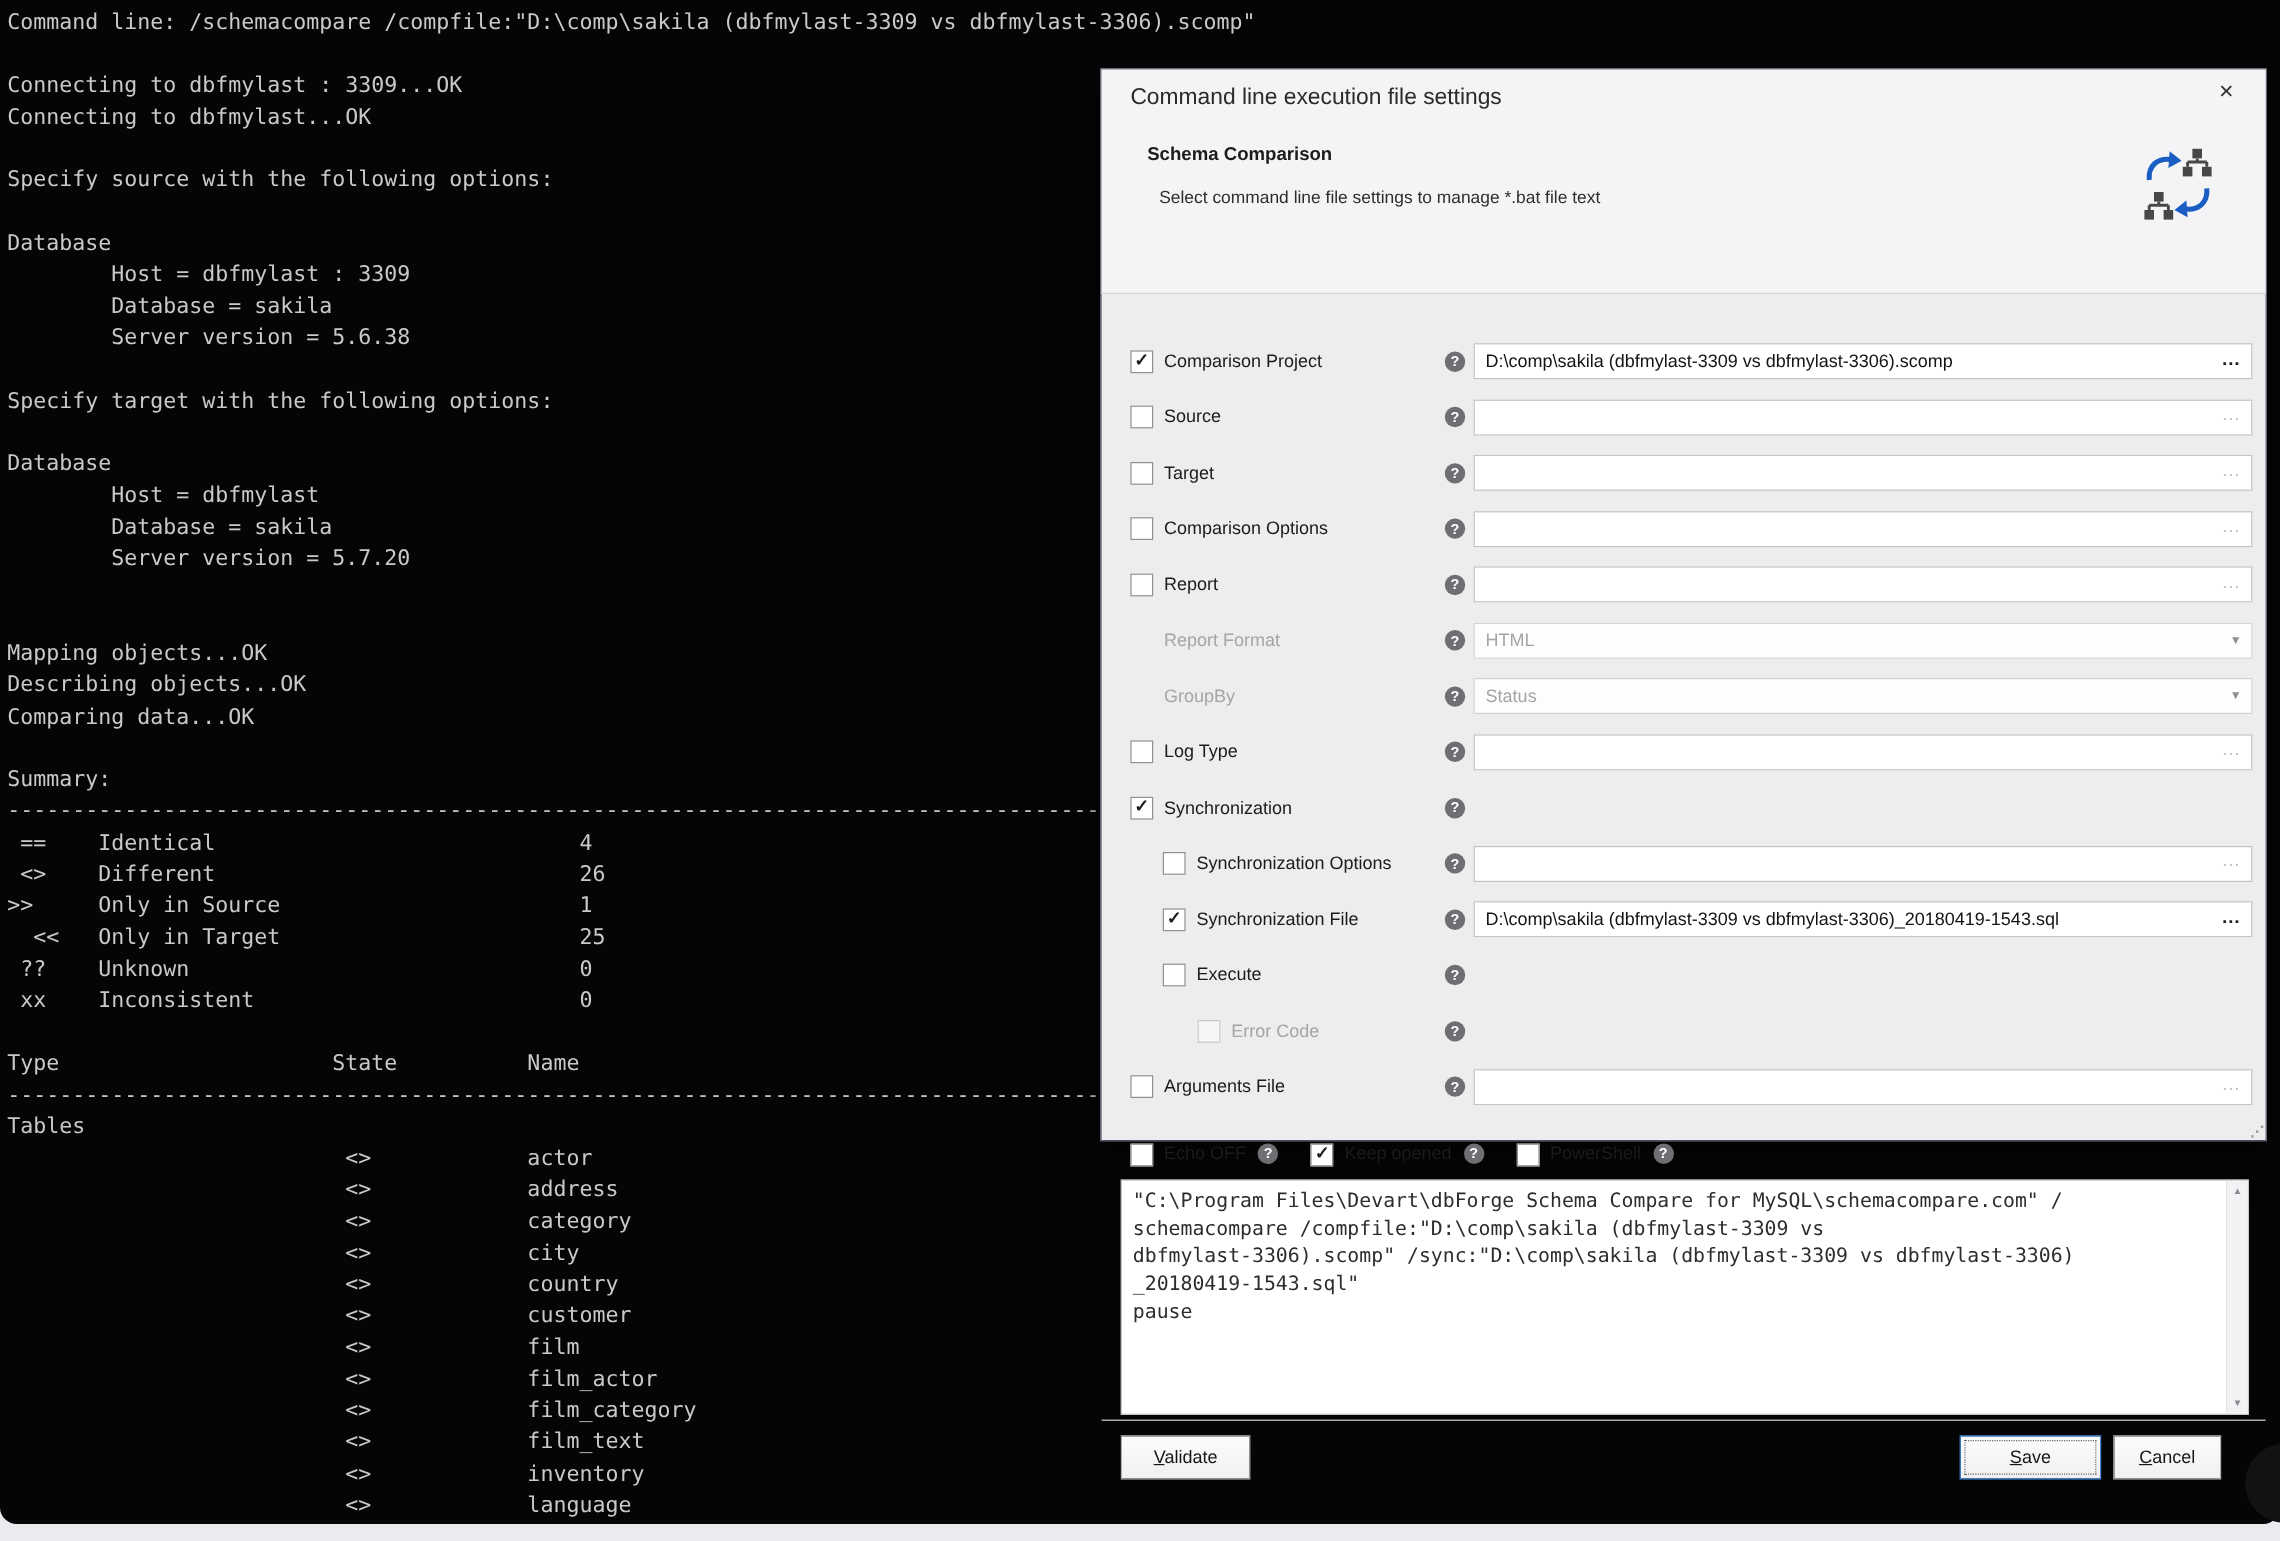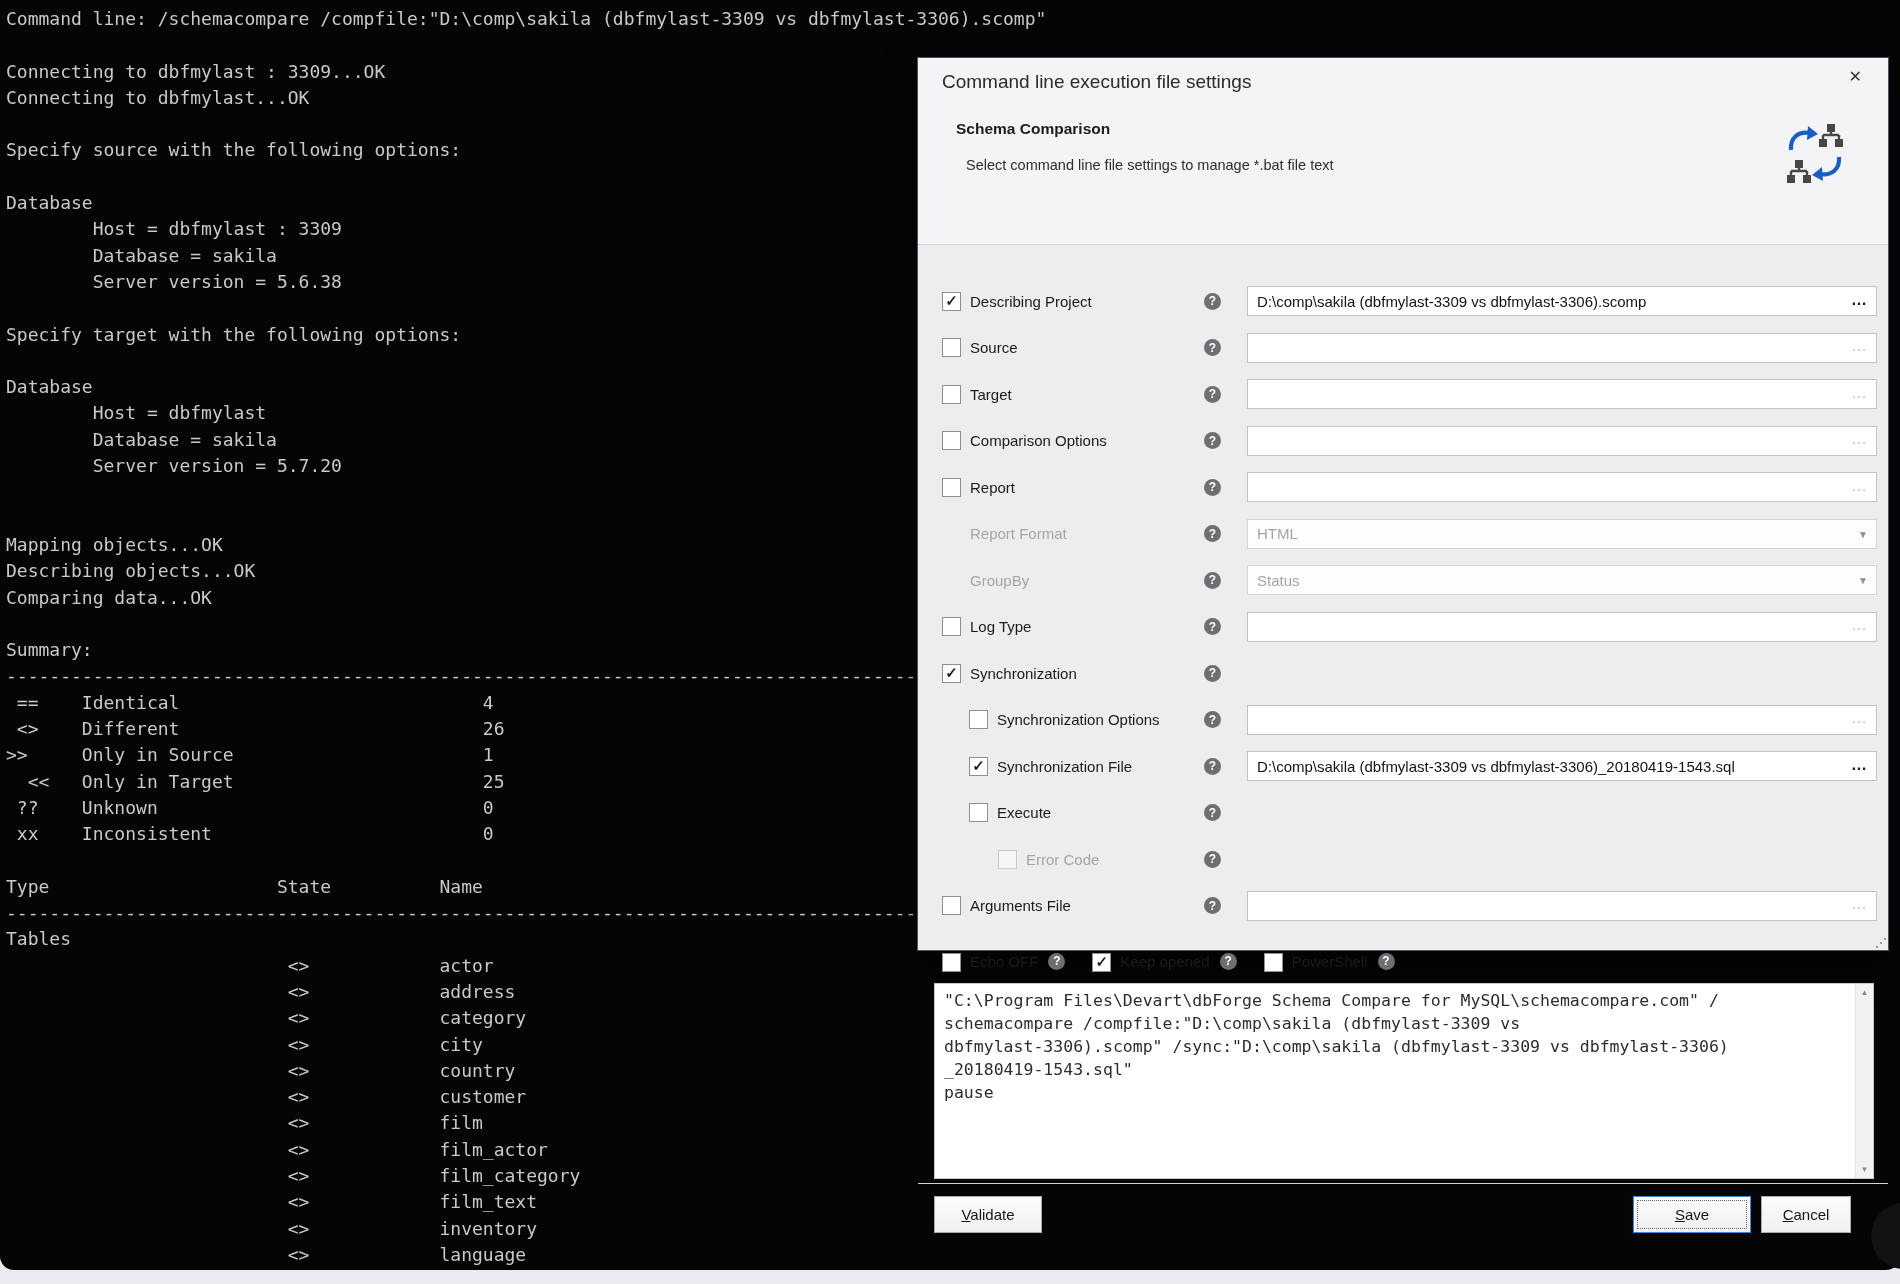--- a/index.html
+++ b/index.html
@@ -24,21 +24,21 @@
   .left{flex:0 0 262px;width:262px;display:flex;align-items:center;box-sizing:border-box;}
   .left.i1{padding-left:27px;}
   .left.i2{padding-left:56px;}
   .cb{flex:0 0 17px;width:17px;height:17px;background:#fff;border:1px solid #8e8e93;display:flex;align-items:center;justify-content:center;box-sizing:content-box;cursor:pointer;}
   .cb .chk{font-size:15px;font-weight:bold;color:#1f1f1f;line-height:1;margin-top:-2px;}
   .cb.dis{border-color:#c9c9cd;background:#f6f6f8;}
   .lbl{margin-left:9px;font-size:15px;color:#1b1b1b;white-space:nowrap;}
   .lbl.dis{color:#a5a5a9;}
   .row.nocb .lbl{margin-left:28px;}
   .help{flex:0 0 17px;width:17px;height:17px;border-radius:50%;background:#6f6f73;color:#fff;font-size:12px;font-weight:bold;display:flex;align-items:center;justify-content:center;cursor:pointer;}
-  .field{flex:1;height:30px;margin-left:26px;background:#fff;border:1px solid #c2c2c7;position:relative;display:flex;align-items:center;padding:0 30px 0 9px;box-sizing:border-box;}
+  .field{flex:1;height:30px;margin-left:7px;background:#fff;border:1px solid #c2c2c7;position:relative;display:flex;align-items:center;padding:0 30px 0 9px;box-sizing:border-box;}
   .fval{font-size:15px;color:#141414;white-space:nowrap;overflow:hidden;}
   .browse{position:absolute;right:9px;top:45%;transform:translateY(-50%);font-size:16px;color:#bfbfc3;cursor:pointer;line-height:1;}
   .browse.on{color:#1e1e1e;font-weight:bold;}
   .field.sel{background:#fdfdfe;border-color:#d4d4d8;}
   .field.sel .fval{color:#a5a5a9;}
   .dd{position:absolute;right:8px;top:50%;transform:translateY(-50%);font-size:10px;color:#8f8f94;}
   .spacer{flex:1;margin-left:11px;}
 
   
   .flags{position:absolute;left:24px;top:889px;height:30px;display:flex;align-items:center;}
@@ -144,21 +144,21 @@
     </svg>
   </div>
 
   <div class="rows">
 
     <div class="row">
       <div class="left">
         <span class="cb">
             <span class="chk">✓</span>
           </span>
-        <span class="lbl">Describing Project</span>
+        <span class="lbl">Comparison Project</span>
       </div>
       <span class="help">?</span>
       <div class="field">
         <span class="fval">D:\comp\sakila (dbfmylast-3309 vs dbfmylast-3306).scomp</span>
         <span class="browse on">…</span>
       </div>
     </div>
 
     <div class="row">
       <div class="left">

